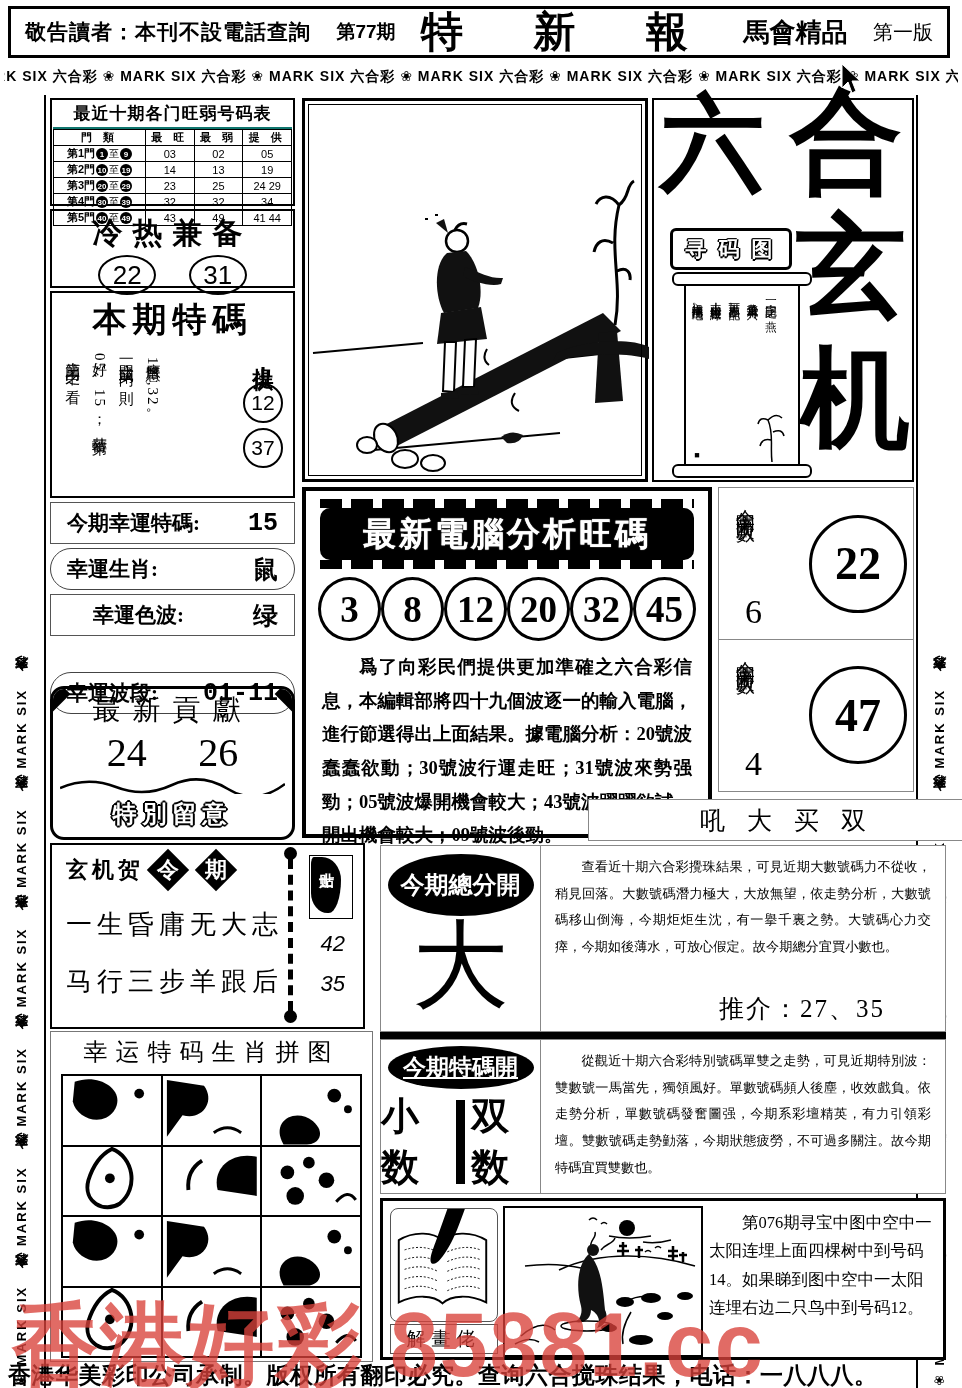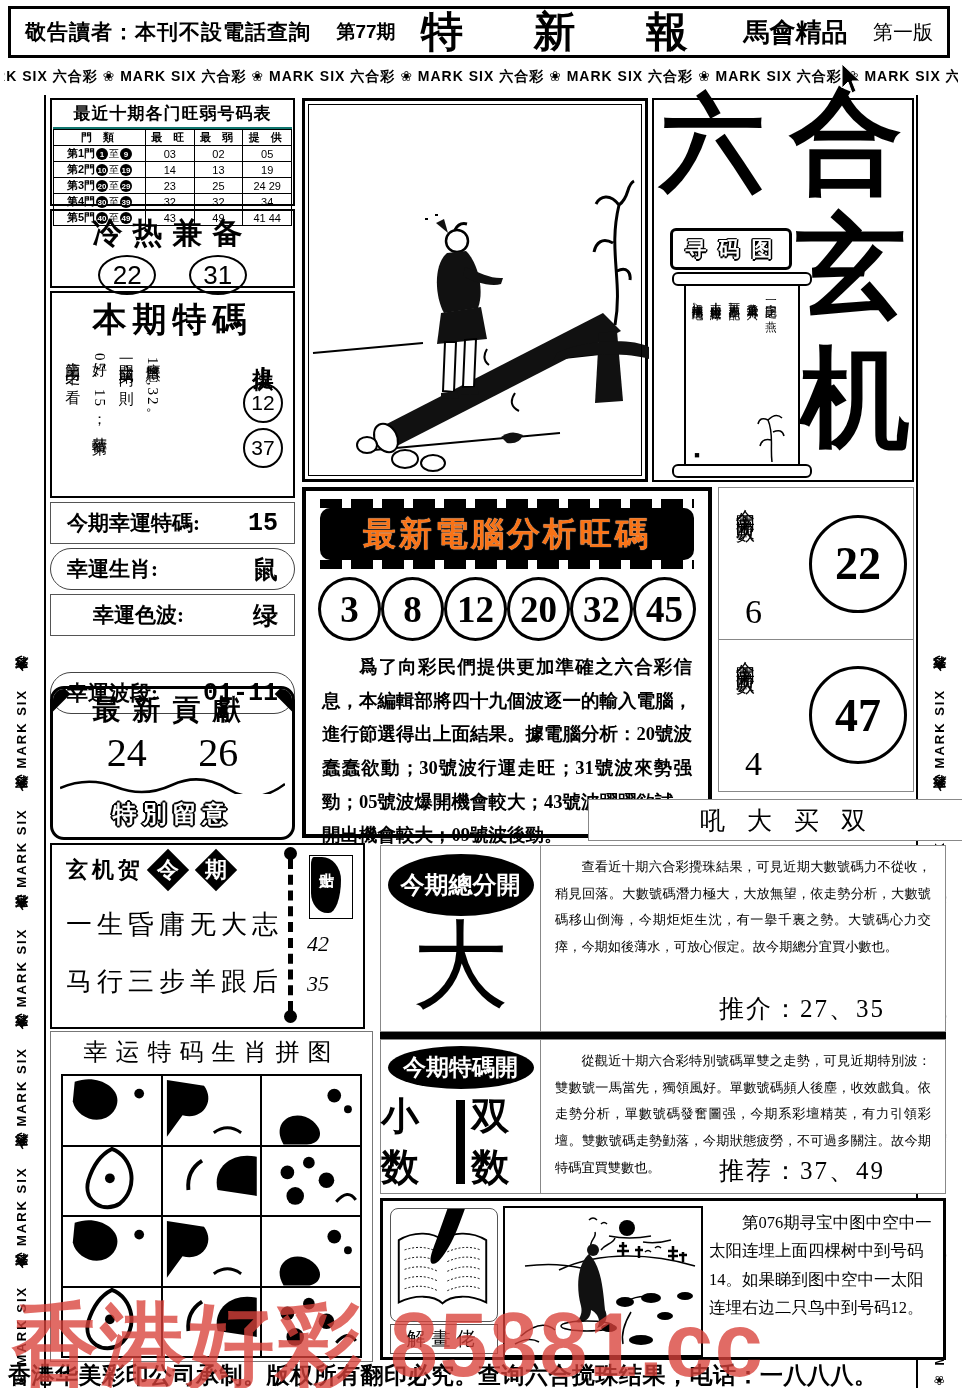--- a/index.html
+++ b/index.html
@@ -65,41 +65,41 @@
     display:flex;align-items:center;justify-content:space-between;padding:0 16px;}
   .lucky-row.round{border-radius:21px;border-color:#444;}
   .lucky-label{font-size:21px;font-weight:bold;font-family:"Liberation Serif",serif;}
   .lucky-value{font-size:25px;font-weight:bold;font-family:Liberation Mono, monospace;}
 
   
   #contrib-box{left:50px;top:686px;width:245px;height:154px;border:3px solid #000;border-radius:14px;
     box-sizing:border-box;text-align:center;position:absolute;overflow:hidden;}
   #contrib-box::before,#contrib-box::after{content:"";position:absolute;top:-8px;width:26px;height:26px;background:#000;transform:rotate(45deg);}
   #contrib-box::before{left:-14px;} #contrib-box::after{right:-14px;}
-  #contrib-title{font-size:28px;font-weight:bold;letter-spacing:12px;margin-top:2px;font-family:"Liberation Serif",serif;text-align:center;}
+  #contrib-title{font-size:28px;font-weight:normal;letter-spacing:12px;margin-top:2px;font-family:"Liberation Serif",serif;text-align:center;}
   .bignum-row{display:flex;justify-content:space-around;padding:0 28px;font-size:40px;font-family:"Liberation Serif",serif;}
   #contrib-note{font-size:24px;font-weight:bold;letter-spacing:6px;color:#fff;
     text-shadow:-2px 0 #000,2px 0 #000,0 -2px #000,0 2px #000,-1px -1px #000,1px 1px #000,-1px 1px #000,1px -1px #000;}
 
   
   #mystery-box{left:50px;top:843px;width:315px;height:186px;border:2px solid #000;box-sizing:border-box;}
   #mystery-head{display:flex;align-items:center;padding:10px 0 0 14px;}
   #mystery-head .t{font-size:22px;font-weight:bold;letter-spacing:4px;font-family:"Liberation Serif",serif;}
   .diamond{width:30px;height:30px;background:#000;transform:rotate(45deg);display:inline-flex;
     align-items:center;justify-content:center;margin:0 9px;}
   .diamond>span{transform:rotate(-45deg);color:#fff;font-size:22px;font-weight:bold;font-family:"Liberation Serif",serif;}
   .mystery-line{font-size:26px;letter-spacing:5px;font-family:"Liberation Serif",serif;padding-left:14px;margin-top:22px;}
   #dashline{position:absolute;right:70px;top:14px;height:152px;border-left:5px dashed #000;}
   #dashline::before,#dashline::after{content:"";position:absolute;left:-9px;width:13px;height:13px;border-radius:50%;background:#000;}
   #dashline::before{top:-12px;} #dashline::after{bottom:-12px;}
   #tip-badge{position:absolute;right:10px;top:10px;width:42px;height:62px;border:1.5px solid #000;background:#fff;}
   #tip-splash{position:absolute;left:1px;top:1px;width:30px;height:56px;background:#000;
     border-radius:10% 70% 45% 60%/15% 45% 65% 40%;display:flex;align-items:flex-start;justify-content:center;}
   #tip-splash span{writing-mode:vertical-rl;color:#fff;font-size:15px;font-weight:bold;margin-top:4px;}
-  .tip-num{position:absolute;right:34px;font-size:22px;font-style:italic;font-family:Liberation Serif, serif;}
+  .tip-num{position:absolute;right:18px;font-size:22px;font-style:italic;font-family:Liberation Sans, sans-serif;}
 
   
   #puzzle-box{left:50px;top:1031px;width:323px;height:331px;border:1.5px solid #777;box-sizing:border-box;background:#fff;}
   #puzzle-title{font-size:24px;letter-spacing:8px;text-align:center;margin-top:4px;font-family:"Liberation Serif",serif;}
   #puzzle-grid{display:grid;grid-template-columns:repeat(3,1fr);grid-template-rows:repeat(4,1fr);
     margin:6px 10px 0 10px;height:282px;border:1.5px solid #000;}
   .pz-cell{border:1px solid #000;overflow:hidden;background:#fff;}
   .pz-cell svg{width:100%;height:100%;}
 
   
@@ -119,21 +119,21 @@
   #scroll-body::before{top:-14px;} #scroll-body::after{bottom:-14px;}
   #scroll-poem{writing-mode:vertical-rl;text-orientation:mixed;height:160px;padding:8px 6px 0 2px;
     font-size:11.5px;line-height:1.6;font-family:"Liberation Serif",serif;}
   .scroll-line{display:block;letter-spacing:1px;}
   #scroll-sign{position:absolute;left:4px;bottom:4px;writing-mode:vertical-rl;font-size:9px;}
 
   
   #computer-box{left:302px;top:487px;width:410px;height:351px;border:4px solid #000;box-sizing:border-box;background:#fff;}
   .stripe{height:9px;margin:0 14px;background:repeating-linear-gradient(90deg,#000 0 22px,#fff 22px 31px);}
   #comp-banner{margin:0 14px;background:#000;border-radius:10px;height:52px;display:flex;align-items:center;justify-content:center;}
-  #comp-banner span{color:#f97316;font-size:33px;font-weight:bold;letter-spacing:3px;font-family:"Liberation Serif",serif;
+  #comp-banner span{color:#ffffff;font-size:33px;font-weight:bold;letter-spacing:3px;font-family:"Liberation Serif",serif;
     text-shadow:0 0 1px #fff;}
   #comp-nums{display:flex;justify-content:space-between;padding:8px 12px 0;}
   .ncirc{display:flex;align-items:center;justify-content:center;border:3px solid #000;border-radius:50%;
     width:58px;height:58px;font-size:37px;font-weight:bold;font-family:"Liberation Serif",serif;}
   #comp-para{padding:10px 16px 0;font-size:18.5px;line-height:1.82;text-align:justify;text-indent:2em;
     font-family:"Liberation Serif",serif;font-weight:bold;}
 
   
   #stats-box{left:718px;top:487px;width:196px;height:305px;}
   .stat-cell{border:1.5px solid #888;background:#fff;box-sizing:border-box;height:153px;display:flex;
@@ -151,21 +151,21 @@
     display:flex;align-items:center;justify-content:center;font-size:25px;letter-spacing:22px;
     font-family:"Liberation Serif",serif;}
   .section-box{left:380px;width:566px;border:1.5px solid #888;background:#fff;box-sizing:border-box;display:flex;}
   #total-box{top:845px;height:187px;}
   #odd-box{top:1039px;height:155px;}
   .sec-left{width:160px;border-right:1.5px solid #888;display:flex;flex-direction:column;align-items:center;box-sizing:border-box;}
   .eclipse{background:#000;color:#fff;border-radius:50%;display:flex;align-items:center;justify-content:center;
     font-weight:bold;font-family:"Liberation Serif",serif;}
   #total-ellipse{width:146px;height:62px;font-size:24px;margin-top:8px;}
   #total-char{font-size:96px;font-family:"Liberation Serif",serif;line-height:1.05;}
-  #odd-ellipse{width:146px;height:56px;font-size:23px;margin-top:6px;}
+  #odd-ellipse{width:146px;height:56px;font-size:23px;margin-top:6px;text-decoration:underline;}
   #odd-row{display:flex;align-items:center;margin-top:2px;}
   #odd-row .w{font-size:38px;font-weight:bold;font-family:"Liberation Serif",serif;letter-spacing:1px;}
   #odd-bar{width:11px;height:84px;background:#000;margin:0 6px;}
   .sec-right{flex:1;position:relative;padding:8px 14px 4px;box-sizing:border-box;}
   .sec-para{font-size:13.2px;line-height:2.02;font-family:"Liberation Serif",serif;text-align:justify;text-indent:2em;}
   .sec-rec{position:absolute;bottom:6px;right:60px;font-size:25px;font-family:"Liberation Serif",serif;letter-spacing:2px;}
 
   #divider-bar{left:380px;top:1032px;width:566px;height:7px;background:#000;}
 
   
@@ -543,21 +543,20 @@
           <span>今期特碼開</span>
         </div>
       <div id="odd-row">
         <span class="w">小数</span>
         <div id="odd-bar"></div>
         <span class="w">双数</span>
       </div>
     </div>
     <div class="sec-right">
       <div class="sec-para">從觀近十期六合彩特別號碼單雙之走勢，可見近期特別波：雙數號一馬當先，獨領風好。單數號碼頻人後塵，收效戲負。依走勢分析，單數號碼發奮圖强，今期系彩壇精英，有力引領彩壇。雙數號碼走勢勭落，今期狀態疲勞，不可過多關注。故今期特碼宜買雙數也。</div>
-      <div class="sec-rec">推荐：37、49</div>
     </div>
   </div>
 
   <div id="treasure-box" class="abs">
     <div id="book-box">
       <svg viewBox="0 0 106 112" width="103" height="109">
         <path d="M8,32 C24,22 44,24 53,32 C62,24 82,22 98,32 L98,96 C82,88 62,88 53,97 C44,88 24,88 8,96 Z" fill="#fff" stroke="#000" stroke-width="2"></path>
         <path d="M14,42 q18,-6 34,2 M14,52 q18,-6 34,2 M14,62 q18,-6 34,2 M14,72 q18,-6 34,2 M14,82 q18,-6 34,2 M58,44 q18,-8 34,-2 M58,54 q18,-8 34,-2 M58,64 q18,-8 34,-2 M58,74 q18,-8 34,-2 M58,84 q18,-8 34,-2" stroke="#000" stroke-width="1" stroke-dasharray="2,2" fill="none"></path>
         <path d="M58,0 L76,0 C70,16 66,28 60,38 C53,50 47,58 42,56 C38,52 44,40 48,28 Z" fill="#000"></path>
       </svg>

